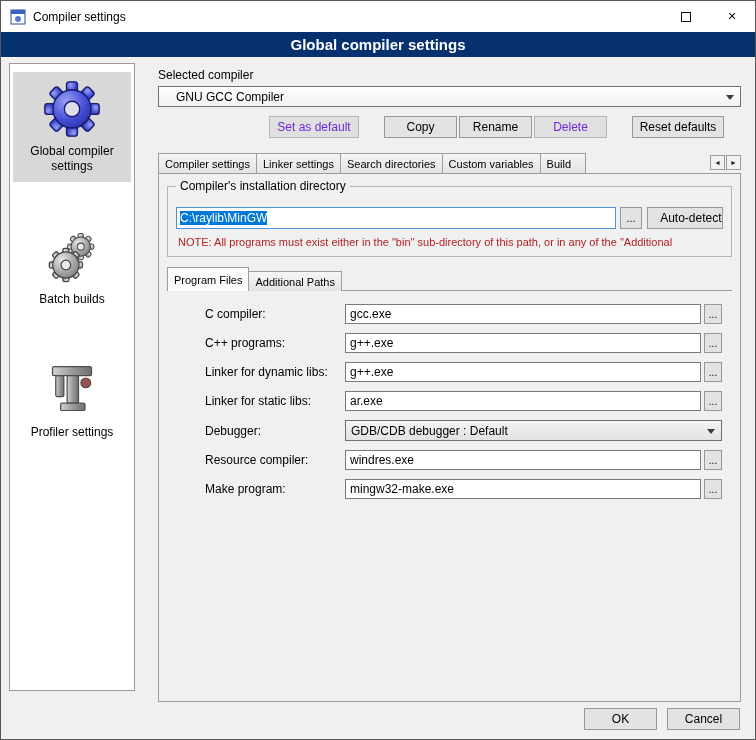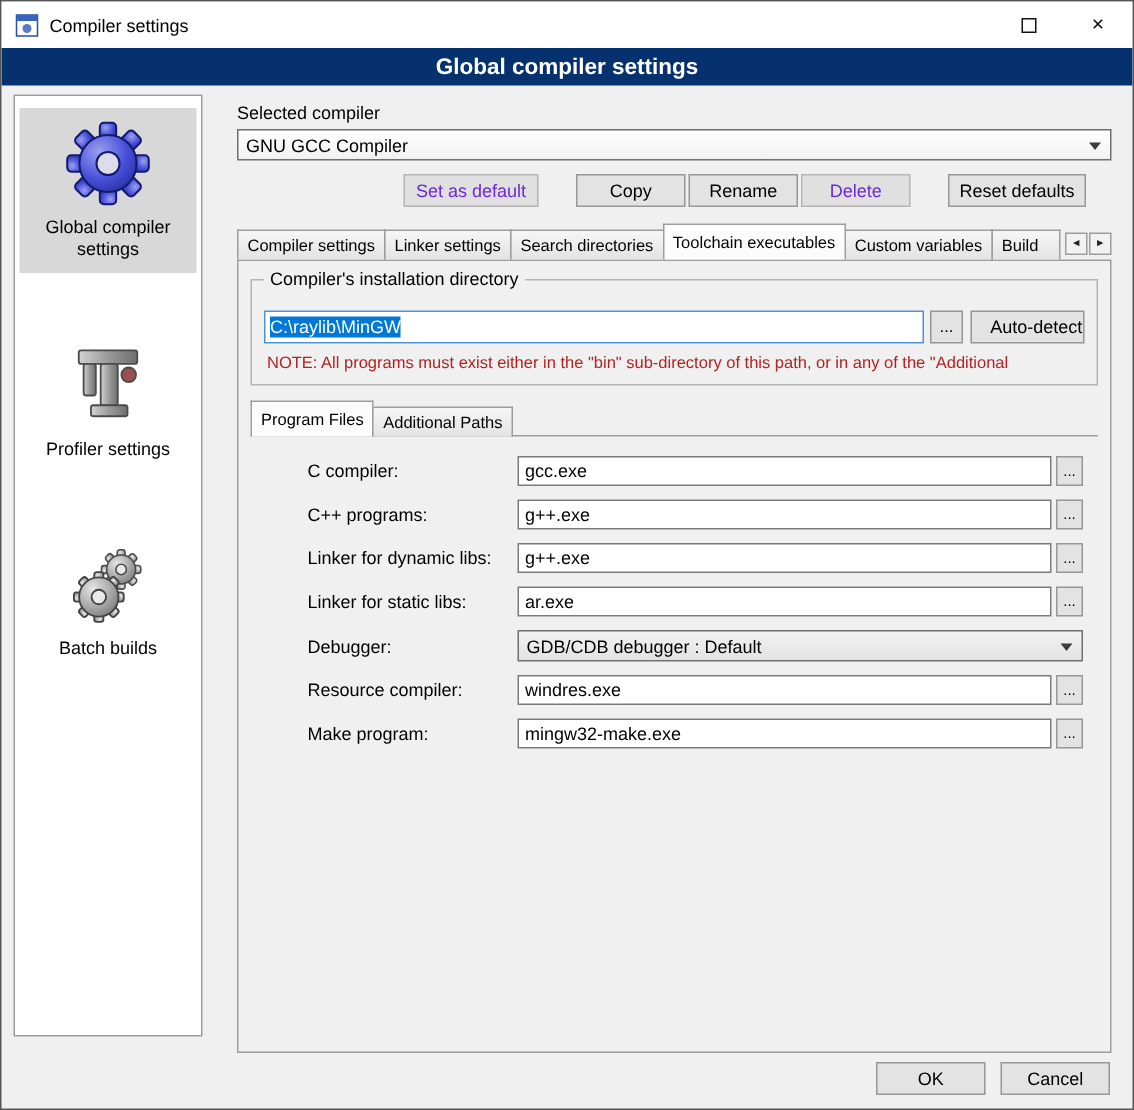--- a/index.html
+++ b/index.html
@@ -18,21 +18,21 @@
 
   .sidebar { position:absolute; left:8px; top:62px; width:126px; height:628px; background:#fff; border:1px solid #9a9a9a; overflow:hidden; }
   .sb-item { margin:8px 3px 0; padding:8px 2px; text-align:center; font-size:12px; color:#000; cursor:default; }
   .sb-item + .sb-item { margin-top:40px; }
   .sb-item.selected { background:#d8d8d8; }
   .sb-icon { display:flex; justify-content:center; margin-bottom:6px; }
   .sb-label { line-height:15px; }
 
   .main { position:absolute; left:145px; top:62px; width:603px; height:638px; }
   .sec-label { margin:5px 0 4px 12px; font-size:12px; }
-  .combo { margin-left:12px; width:583px; height:21px; border:1px solid #707070; background:linear-gradient(#ffffff,#f1f1f1); display:flex; align-items:center; font-size:12px; padding-left:5px; position:relative; }
+  .combo { margin-left:12px; width:583px; height:21px; border:1px solid #707070; background:linear-gradient(#ffffff,#f1f1f1); display:flex; align-items:center; font-size:12px; padding-left:17px; position:relative; }
   .arrow-down { position:absolute; right:6px; top:8px; width:0; height:0; border-left:4px solid transparent; border-right:4px solid transparent; border-top:5px solid #3c3c3c; }
 
   .btnrow { display:flex; align-items:center; margin-top:9px; height:22px; }
   .btn { height:22px; background:#e3e3e3; border:1px solid #979797; font-size:12px; color:#000; font-family:inherit; cursor:default; }
   .btn.disabled { color:#6d28d9; border-color:#b5b5b5; background:#e0e0e0; }
   .b-setdef { width:90px; margin-left:123px; }
   .b-copy { width:73px; margin-left:25px; }
   .b-rename,.b-delete { width:73px; margin-left:2px; }
   .b-reset { width:92px; margin-left:25px; }
 
@@ -126,20 +126,91 @@
               </g>
             <g transform="rotate(315 32 32)">
                 <rect x="26" y="2" width="12" height="12" rx="3"></rect>
               </g>
             <circle cx="32" cy="32" r="21"></circle>
           </g>
           <circle cx="32" cy="32" r="8.5" fill="#dcdcea" stroke="#141a6e" stroke-width="1.5"></circle>
         </svg>
       </div>
       <div class="sb-label">Global compiler settings</div>
+    </div>
+
+    <div class="sb-item">
+      <div class="sb-icon">
+        <svg width="56" height="56" viewBox="0 0 64 64">
+          <defs>
+            <radialGradient id="gg" cx="0.35" cy="0.3" r="0.95">
+              <stop offset="0" stop-color="#e6e6e6"></stop>
+                <stop offset="0.55" stop-color="#a0a0a0"></stop>
+                <stop offset="1" stop-color="#636363"></stop>
+            </radialGradient>
+          </defs>
+          <g stroke="#4c4c4c" stroke-width="1.2" fill="url(#gg)">
+            <g transform="rotate(0 42 19)">
+                <rect x="39" y="4" width="6" height="7" rx="2"></rect>
+              </g>
+            <g transform="rotate(45 42 19)">
+                <rect x="39" y="4" width="6" height="7" rx="2"></rect>
+              </g>
+            <g transform="rotate(90 42 19)">
+                <rect x="39" y="4" width="6" height="7" rx="2"></rect>
+              </g>
+            <g transform="rotate(135 42 19)">
+                <rect x="39" y="4" width="6" height="7" rx="2"></rect>
+              </g>
+            <g transform="rotate(180 42 19)">
+                <rect x="39" y="4" width="6" height="7" rx="2"></rect>
+              </g>
+            <g transform="rotate(225 42 19)">
+                <rect x="39" y="4" width="6" height="7" rx="2"></rect>
+              </g>
+            <g transform="rotate(270 42 19)">
+                <rect x="39" y="4" width="6" height="7" rx="2"></rect>
+              </g>
+            <g transform="rotate(315 42 19)">
+                <rect x="39" y="4" width="6" height="7" rx="2"></rect>
+              </g>
+            <circle cx="42" cy="19" r="11"></circle>
+          </g>
+          <circle cx="42" cy="19" r="4" fill="#e9e9e9" stroke="#4c4c4c" stroke-width="1.2"></circle>
+          <g stroke="#444444" stroke-width="1.4" fill="url(#gg)">
+            <g transform="rotate(0 25 40)">
+                <rect x="21.5" y="21" width="7" height="9" rx="2"></rect>
+              </g>
+            <g transform="rotate(45 25 40)">
+                <rect x="21.5" y="21" width="7" height="9" rx="2"></rect>
+              </g>
+            <g transform="rotate(90 25 40)">
+                <rect x="21.5" y="21" width="7" height="9" rx="2"></rect>
+              </g>
+            <g transform="rotate(135 25 40)">
+                <rect x="21.5" y="21" width="7" height="9" rx="2"></rect>
+              </g>
+            <g transform="rotate(180 25 40)">
+                <rect x="21.5" y="21" width="7" height="9" rx="2"></rect>
+              </g>
+            <g transform="rotate(225 25 40)">
+                <rect x="21.5" y="21" width="7" height="9" rx="2"></rect>
+              </g>
+            <g transform="rotate(270 25 40)">
+                <rect x="21.5" y="21" width="7" height="9" rx="2"></rect>
+              </g>
+            <g transform="rotate(315 25 40)">
+                <rect x="21.5" y="21" width="7" height="9" rx="2"></rect>
+              </g>
+            <circle cx="25" cy="40" r="15"></circle>
+          </g>
+          <circle cx="25" cy="40" r="5.5" fill="#e9e9e9" stroke="#444444" stroke-width="1.4"></circle>
+        </svg>
+      </div>
+      <div class="sb-label">Batch builds</div>
     </div>
 
     <div class="sb-item">
       <div class="sb-icon">
         <svg width="52" height="56" viewBox="0 0 64 68">
           <defs>
             <linearGradient id="gp" x1="0" y1="0" x2="1" y2="0">
               <stop offset="0" stop-color="#d2d2d2"></stop>
                 <stop offset="0.5" stop-color="#9a9a9a"></stop>
                 <stop offset="1" stop-color="#6f6f6f"></stop>
@@ -149,91 +220,20 @@
             <rect x="8" y="4" width="48" height="11" rx="2"></rect>
             <rect x="12" y="15" width="10" height="26" rx="2"></rect>
             <rect x="26" y="15" width="14" height="34" rx="2"></rect>
             <rect x="18" y="49" width="30" height="9" rx="2"></rect>
             <circle cx="49" cy="24" r="6" fill="#9a5050"></circle>
           </g>
         </svg>
       </div>
       <div class="sb-label">Profiler settings</div>
     </div>
-
-    <div class="sb-item">
-      <div class="sb-icon">
-        <svg width="56" height="56" viewBox="0 0 64 64">
-          <defs>
-            <radialGradient id="gg" cx="0.35" cy="0.3" r="0.95">
-              <stop offset="0" stop-color="#e6e6e6"></stop>
-                <stop offset="0.55" stop-color="#a0a0a0"></stop>
-                <stop offset="1" stop-color="#636363"></stop>
-            </radialGradient>
-          </defs>
-          <g stroke="#4c4c4c" stroke-width="1.2" fill="url(#gg)">
-            <g transform="rotate(0 42 19)">
-                <rect x="39" y="4" width="6" height="7" rx="2"></rect>
-              </g>
-            <g transform="rotate(45 42 19)">
-                <rect x="39" y="4" width="6" height="7" rx="2"></rect>
-              </g>
-            <g transform="rotate(90 42 19)">
-                <rect x="39" y="4" width="6" height="7" rx="2"></rect>
-              </g>
-            <g transform="rotate(135 42 19)">
-                <rect x="39" y="4" width="6" height="7" rx="2"></rect>
-              </g>
-            <g transform="rotate(180 42 19)">
-                <rect x="39" y="4" width="6" height="7" rx="2"></rect>
-              </g>
-            <g transform="rotate(225 42 19)">
-                <rect x="39" y="4" width="6" height="7" rx="2"></rect>
-              </g>
-            <g transform="rotate(270 42 19)">
-                <rect x="39" y="4" width="6" height="7" rx="2"></rect>
-              </g>
-            <g transform="rotate(315 42 19)">
-                <rect x="39" y="4" width="6" height="7" rx="2"></rect>
-              </g>
-            <circle cx="42" cy="19" r="11"></circle>
-          </g>
-          <circle cx="42" cy="19" r="4" fill="#e9e9e9" stroke="#4c4c4c" stroke-width="1.2"></circle>
-          <g stroke="#444444" stroke-width="1.4" fill="url(#gg)">
-            <g transform="rotate(0 25 40)">
-                <rect x="21.5" y="21" width="7" height="9" rx="2"></rect>
-              </g>
-            <g transform="rotate(45 25 40)">
-                <rect x="21.5" y="21" width="7" height="9" rx="2"></rect>
-              </g>
-            <g transform="rotate(90 25 40)">
-                <rect x="21.5" y="21" width="7" height="9" rx="2"></rect>
-              </g>
-            <g transform="rotate(135 25 40)">
-                <rect x="21.5" y="21" width="7" height="9" rx="2"></rect>
-              </g>
-            <g transform="rotate(180 25 40)">
-                <rect x="21.5" y="21" width="7" height="9" rx="2"></rect>
-              </g>
-            <g transform="rotate(225 25 40)">
-                <rect x="21.5" y="21" width="7" height="9" rx="2"></rect>
-              </g>
-            <g transform="rotate(270 25 40)">
-                <rect x="21.5" y="21" width="7" height="9" rx="2"></rect>
-              </g>
-            <g transform="rotate(315 25 40)">
-                <rect x="21.5" y="21" width="7" height="9" rx="2"></rect>
-              </g>
-            <circle cx="25" cy="40" r="15"></circle>
-          </g>
-          <circle cx="25" cy="40" r="5.5" fill="#e9e9e9" stroke="#444444" stroke-width="1.4"></circle>
-        </svg>
-      </div>
-      <div class="sb-label">Batch builds</div>
-    </div>
   </div>
 
   <div class="main">
 
     <div class="sec-label">Selected compiler</div>
 
     <div class="combo">
       <span>GNU GCC Compiler</span>
       <span class="arrow-down"></span>
     </div>
@@ -243,21 +243,20 @@
       <button class="btn b-copy">Copy</button>
       <button class="btn b-rename">Rename</button>
       <button class="btn disabled b-delete">Delete</button>
       <button class="btn b-reset">Reset defaults</button>
     </div>
 
     <div class="tabstrip">
       <div class="tab">Compiler settings</div>
       <div class="tab">Linker settings</div>
       <div class="tab">Search directories</div>
-      <div class="tab active">Toolchain executables</div>
       <div class="tab">Custom variables</div>
       <div class="tab tab-last">Build</div>
       <div class="tab-arrows">
         <span class="tarrow">◄</span>
         <span class="tarrow">►</span>
       </div>
     </div>
 
     <div class="tabpanel">
 

